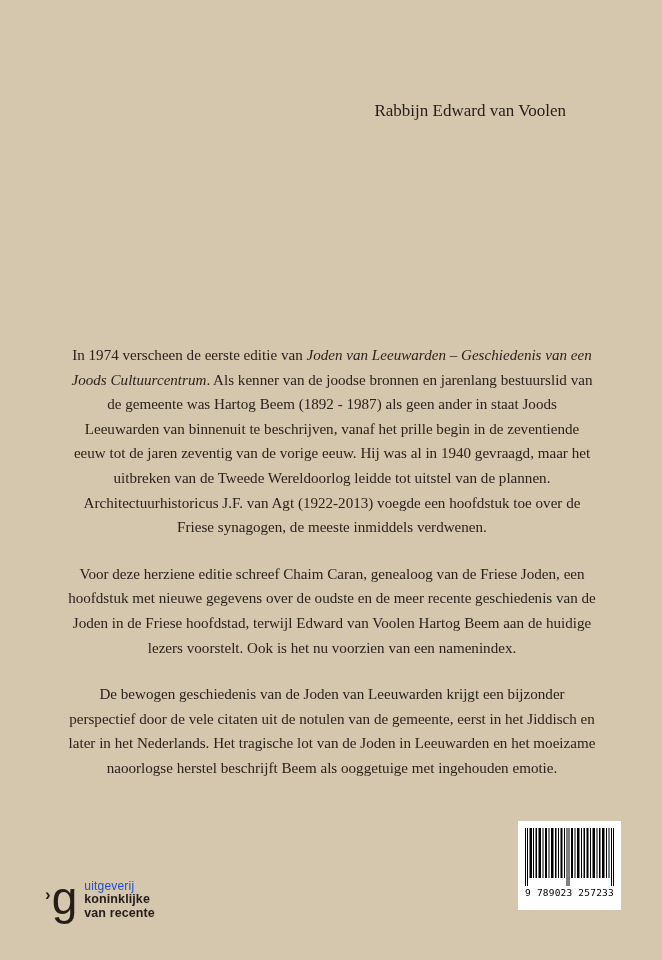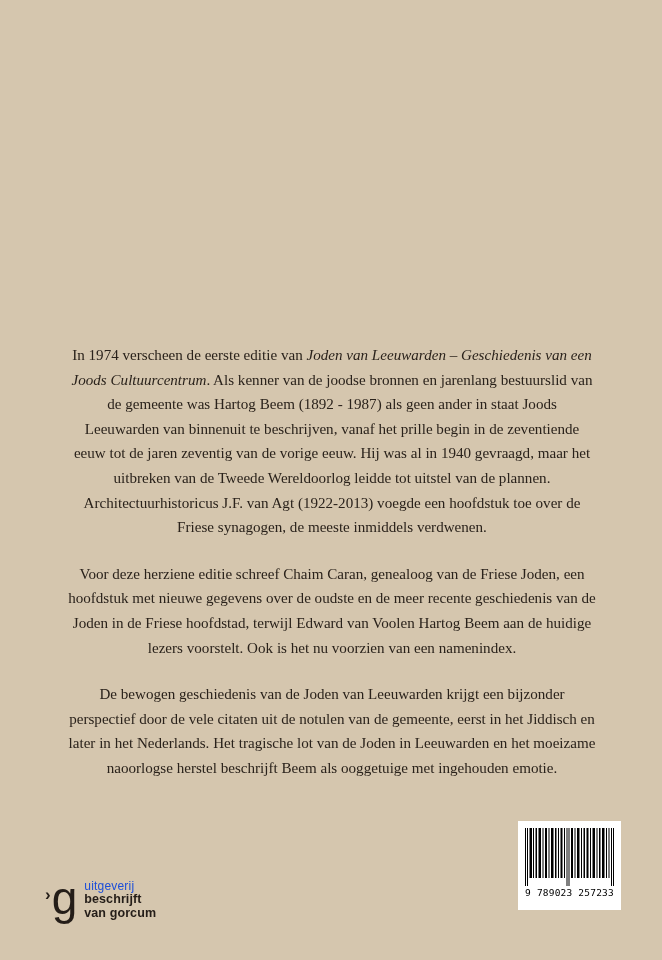--- a/index.html
+++ b/index.html
@@ -148,37 +148,38 @@
     margin-top: 1px;
     text-align: right;
   }
 </style>
 </head>
 <body>
 
 <div class="cover">
 
   <div class="quote-block">
+    <p class="quote-attribution">Rabbijn Edward van Voolen</p>
   </div>
 
   <div class="body-copy">
     <p><span>In 1974 verscheen de eerste editie van </span><em>Joden van Leeuwarden – Geschiedenis van een Joods Cultuurcentrum</em><span>. Als kenner van de joodse bronnen en jarenlang bestuurslid van de gemeente was Hartog Beem (1892 - 1987) als geen ander in staat Joods Leeuwarden van binnenuit te beschrijven, vanaf het prille begin in de zeventiende eeuw tot de jaren zeventig van de vorige eeuw. Hij was al in 1940 gevraagd, maar het uitbreken van de Tweede Wereldoorlog leidde tot uitstel van de plannen. Architectuurhistoricus J.F. van Agt (1922-2013) voegde een hoofdstuk toe over de Friese synagogen, de meeste inmiddels verdwenen.</span></p>
     <p>Voor deze herziene editie schreef Chaim Caran, genealoog van de Friese Joden, een hoofdstuk met nieuwe gegevens over de oudste en de meer recente geschiedenis van de Joden in de Friese hoofdstad, terwijl Edward van Voolen Hartog Beem aan de huidige lezers voorstelt. Ook is het nu voorzien van een namenindex.</p>
     <p>De bewogen geschiedenis van de Joden van Leeuwarden krijgt een bijzonder perspectief door de vele citaten uit de notulen van de gemeente, eerst in het Jiddisch en later in het Nederlands. Het tragische lot van de Joden in Leeuwarden en het moeizame naoorlogse herstel beschrijft Beem als ooggetuige met ingehouden emotie.</p>
   </div>
 
   <div class="publisher-logo">
     <span class="logo-mark">
       <span class="logo-chevron">›</span>
       <span class="logo-g">g</span>
     </span>
     <span class="logo-words">
       <span class="logo-line-1">uitgeverij</span>
-      <span class="logo-line-2">beschrijft</span>
-      <span class="logo-line-3">van gorcum</span>
+      <span class="logo-line-2">koninklijke</span>
+      <span class="logo-line-3">van recente</span>
     </span>
   </div>
 
   <div class="barcode-box">
     <svg class="barcode-bars" viewBox="0 0 178 58" preserveAspectRatio="none">
       <g fill="#000000">
         <rect x="0" y="0" width="2" height="58"></rect>
         <rect x="4" y="0" width="2" height="58"></rect>
         <rect x="9" y="0" width="5" height="50"></rect>
         <rect x="16" y="0" width="2" height="50"></rect>

